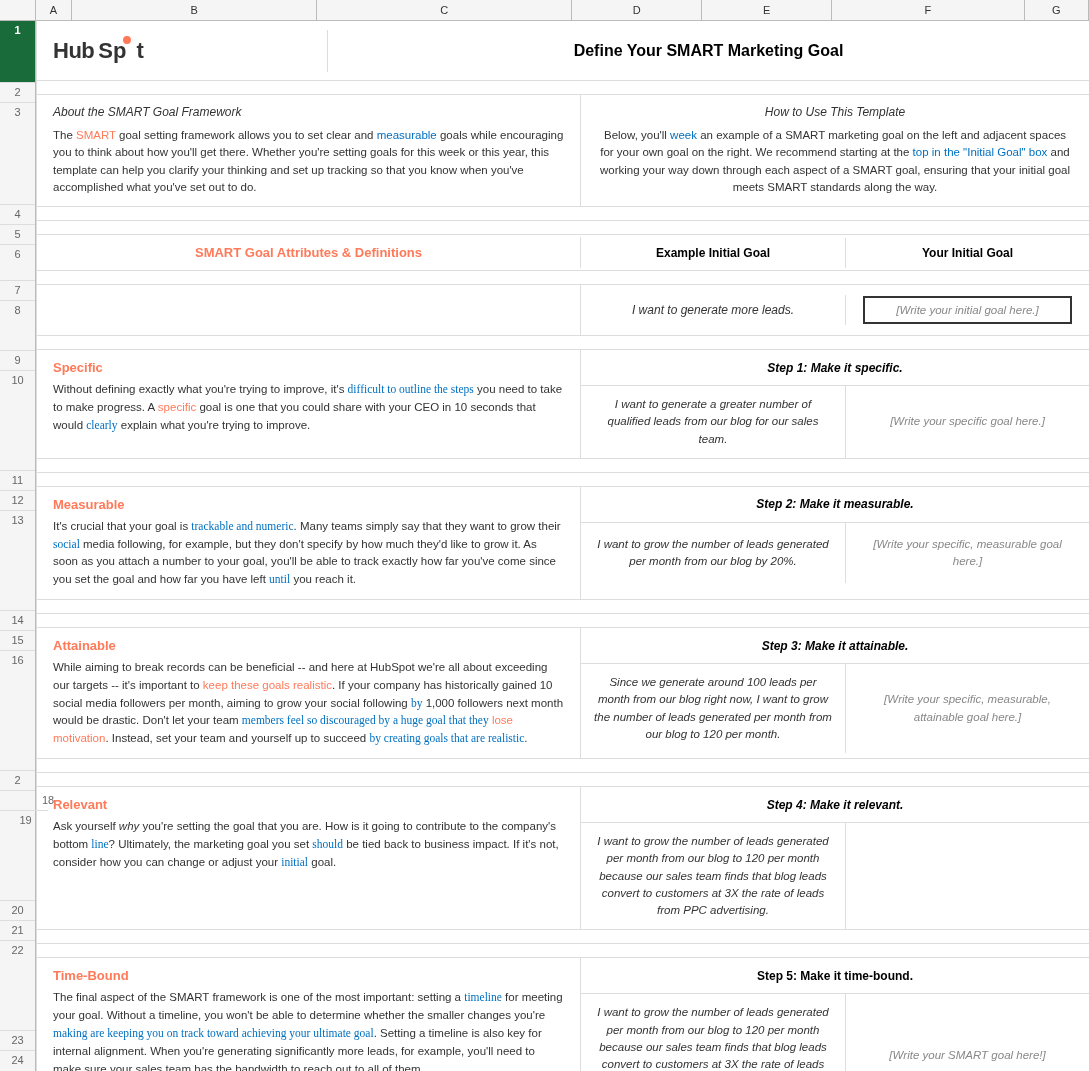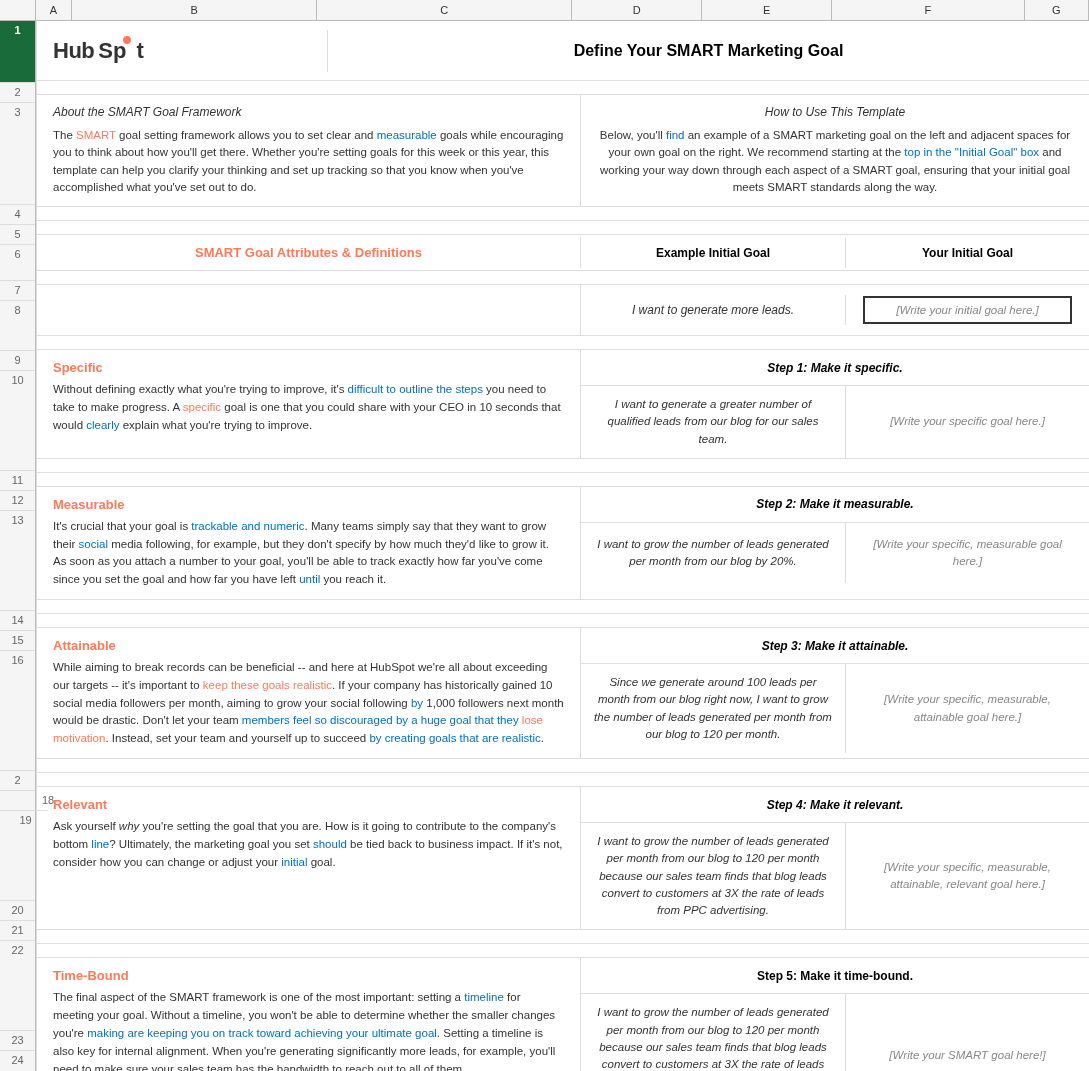--- a/index.html
+++ b/index.html
@@ -253,21 +253,21 @@
       font-size: 13px;
       font-weight: bold;
       margin-bottom: 6px;
     }
     .attr-body {
       font-size: 11.5px;
       color: #333;
       line-height: 1.55;
     }
     .attr-body .hl-orange { color: #ff7a59; }
-    .attr-body .hl-blue { color: #0070c0; }
+    .attr-body .hl-blue { color: #0070c0; font-family: Liberation Serif, serif; }
 
     
     .combined-row {
       display: flex;
       border-bottom: 1px solid #ddd;
     }
     .combined-left {
       width: 544px;
       min-width: 544px;
       border-right: 1px solid #ddd;
@@ -389,21 +389,21 @@
       <div class="intro-row">
         <div class="left-panel">
           <div class="section-title-italic">About the SMART Goal Framework</div>
           <div class="intro-text">
             The <span class="highlight-orange">SMART</span> goal setting framework allows you to set clear and <span class="highlight-blue">measurable</span> goals while encouraging you to think about how you'll get there. Whether you're setting goals for this week or this year, this template can help you clarify your thinking and set up tracking so that you know when you've accomplished what you've set out to do.
           </div>
         </div>
         <div class="right-panel">
           <div class="section-title-italic">How to Use This Template</div>
           <div class="intro-text">
-            Below, you'll <span class="highlight-blue">find</span> an example of a SMART marketing goal on the left and adjacent spaces for your own goal on the right. We recommend starting at the <span class="highlight-blue">top in the "Initial Goal" box</span> and working your way down through each aspect of a SMART goal, ensuring that your initial goal meets SMART standards along the way.
+            Below, you'll <span class="highlight-blue">week</span> an example of a SMART marketing goal on the left and adjacent spaces for your own goal on the right. We recommend starting at the <span class="highlight-blue">top in the "Initial Goal" box</span> and working your way down through each aspect of a SMART goal, ensuring that your initial goal meets SMART standards along the way.
           </div>
         </div>
       </div>
 
       <div class="spacer-row"></div>
       <div class="spacer-row"></div>
 
       <div class="smart-header-row">
         <div class="smart-header-left">
           <span class="smart-header-title">SMART Goal Attributes &amp; Definitions</span>
@@ -495,21 +495,20 @@
           <div class="attr-body">
             Ask yourself <em>why</em> you're setting the goal that you are. How is it going to contribute to the company's bottom <span class="hl-blue">line</span>? Ultimately, the marketing goal you set <span class="hl-blue">should</span> be tied back to business impact. If it's not, consider how you can change or adjust your <span class="hl-blue">initial</span> goal.
           </div>
         </div>
         <div class="combined-right">
           <div class="step-num-row">
             <span style="font-style:italic;">Step 4: Make it relevant.</span>
           </div>
           <div class="step-content-row">
             <div class="step-eg-cell">I want to grow the number of leads generated per month from our blog to 120 per month because our sales team finds that blog leads convert to customers at 3X the rate of leads from PPC advertising.</div>
-            <div class="step-ur-cell">[Write your specific, measurable, attainable, relevant goal here.]</div>
           </div>
         </div>
       </div>
 
       <div class="spacer-row"></div>
       <div class="spacer-row"></div>
 
       <div class="combined-row">
         <div class="combined-left">
           <div class="attr-header">Time-Bound</div>

